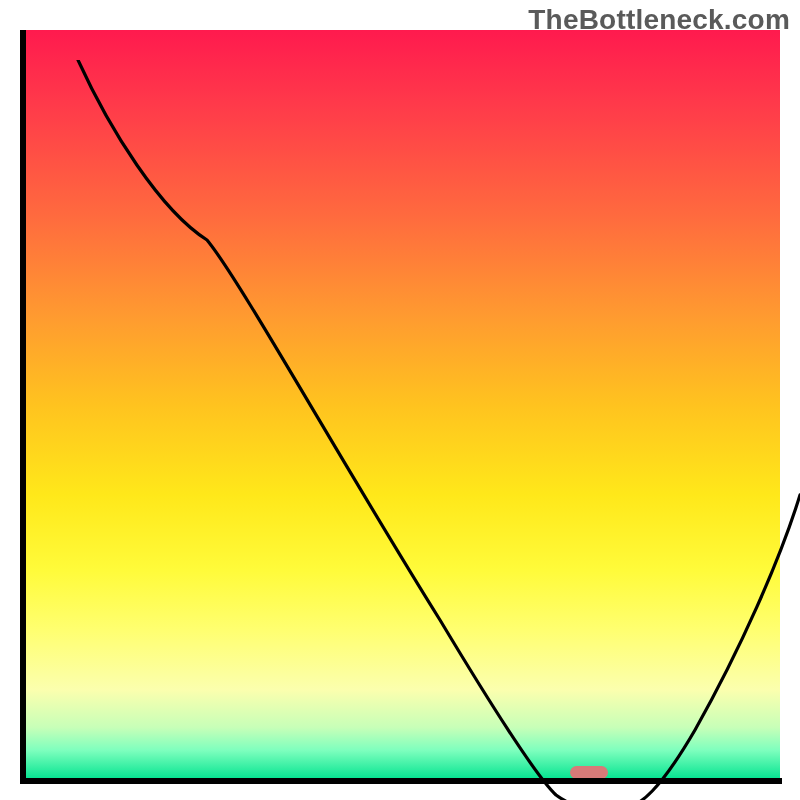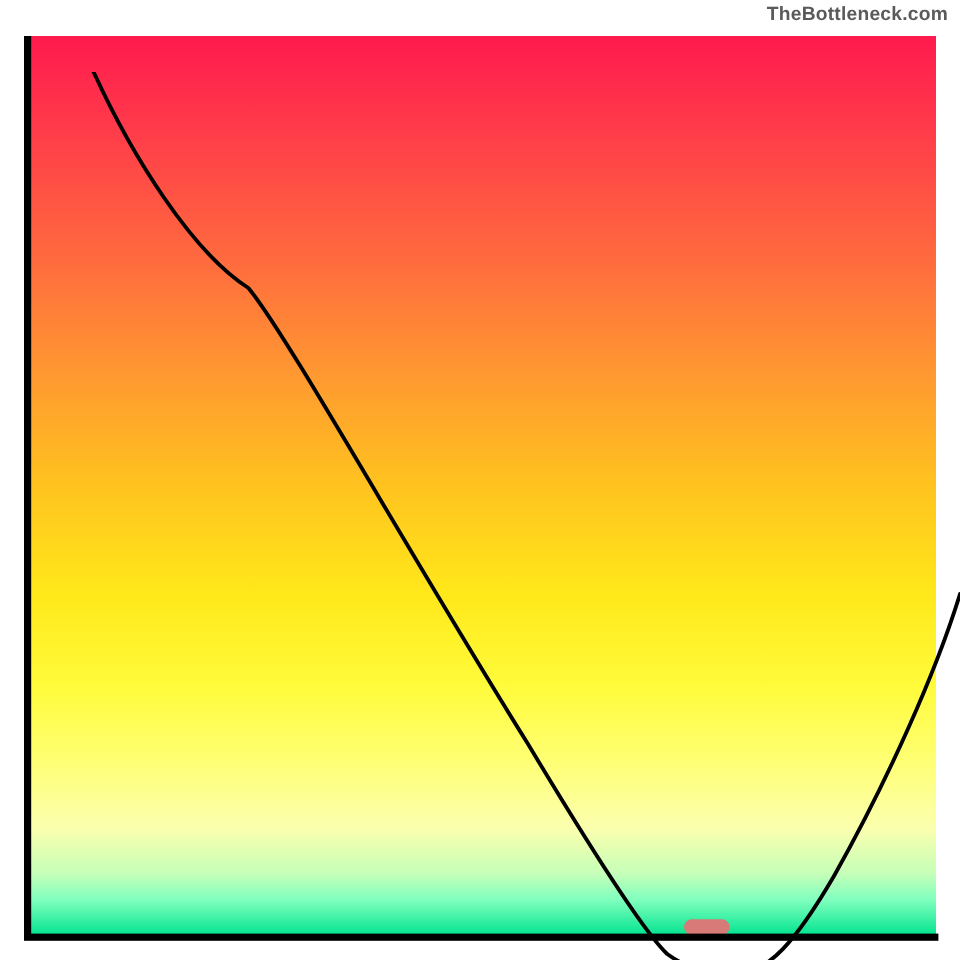--- a/index.html
+++ b/index.html
@@ -3,21 +3,21 @@
 <meta charset="utf-8">
 <style>
   * { margin: 0; padding: 0; box-sizing: border-box; }
   html, body { width: 800px; height: 800px; overflow: hidden; background: #fff; }
   .chart-container { position: relative; width: 800px; height: 800px; }
   .watermark {
     position: absolute;
     top: 4px;
     right: 10px;
     font-family: Arial, Helvetica, sans-serif;
-    font-size: 16px;
+    font-size: 28px;
     font-weight: 600;
     color: #5a5a5a;
     letter-spacing: 0.2px;
   }
   .plot-area {
     position: absolute;
     left: 20px;
     top: 30px;
     width: 760px;
     height: 750px;

